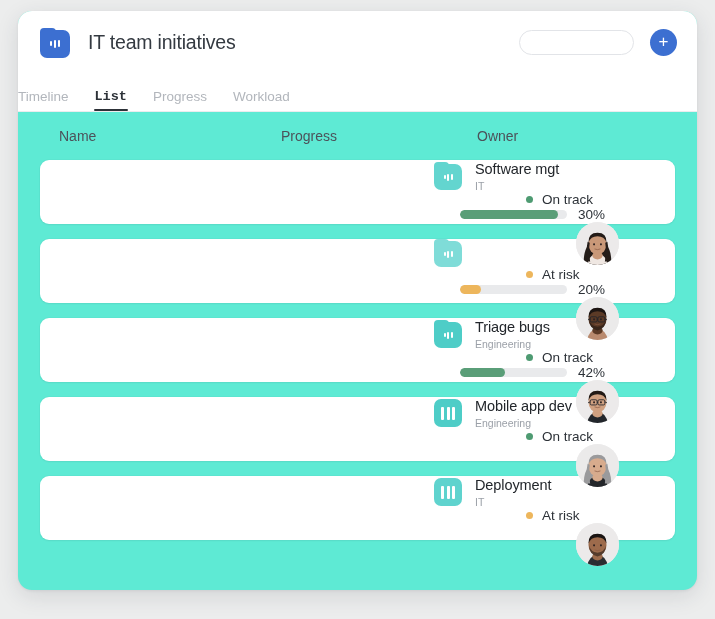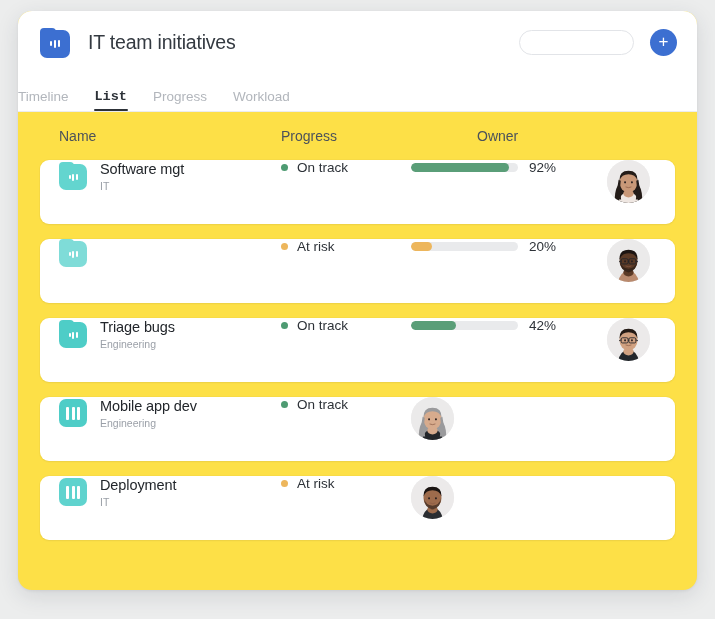--- a/index.html
+++ b/index.html
@@ -6,21 +6,21 @@
   html, body {
     width: 715px; height: 619px;
     background: #eceded;
     font-family: "Liberation Sans", sans-serif;
     -webkit-font-smoothing: antialiased;
   }
   #app-card {
     position: absolute;
     left: 18px; top: 11px;
     width: 679px; height: 579px;
-    background: #fde047;
+    background: #5eead4;
     border-radius: 14px;
     box-shadow: 0 6px 22px rgba(40,45,60,0.13), 0 1px 3px rgba(40,45,60,0.07);
     overflow: hidden;
     display: flex;
     flex-direction: column;
   }
   
   #header {
     height: 63px;
     background: #ffffff;
@@ -149,27 +149,28 @@
     font-size: 14px;
     color: #4c525a;
   }
   .col-name     { width: 222px; flex: none; }
   .col-status   { width: 130px; flex: none; }
   .col-progress { width: 196px; flex: none; }
   .col-owner    { width: 80px;  flex: none; }
 
   .row {
     display: flex;
-    align-items: flex-start;
+    align-items: flex-end;
     height: 64px;
     background: #ffffff;
     border-radius: 9px;
     padding: 0 19px;
     margin-bottom: 15px;
     box-shadow: 0 1px 2px rgba(40,45,60,0.055), 0 0 0 1px rgba(40,45,60,0.022);
+    flex-direction: column;
   }
   .cell-name { display: flex; align-items: center; }
   .row-icon {
     width: 28px; height: 28px;
     flex: none;
     position: relative;
   }
   .board-tile {
     width: 100%; height: 100%;
     border-radius: 7px;
@@ -274,21 +275,21 @@
       </div>
     </div>
     <div class="col-status cell-status">
       <span class="status-dot" style="background:#4e9b72"></span>
       <span class="status-label">On track</span>
     </div>
     <div class="col-progress cell-progress">
       <div class="bar-track">
         <div class="bar-fill" style="width:92%;background:#5a9e78"></div>
       </div>
-      <span class="pct">92%</span>
+      <span class="pct">30%</span>
     </div>
     <div class="col-owner cell-owner">
       <div class="avatar">
   <svg viewBox="0 0 100 100" xmlns="http://www.w3.org/2000/svg">
     <rect width="100" height="100" fill="#eceaea"></rect>
     <path d="M18 100 Q16 46 50 44 Q84 46 82 100 Z" fill="#241c18"></path>
     <path d="M26 100 Q30 76 50 73 Q70 76 74 100 Z" fill="#efe7e2"></path>
     <ellipse cx="50" cy="78" rx="12" ry="9" fill="#c99878"></ellipse>
     <ellipse cx="50" cy="51" rx="21" ry="25" fill="#c99878"></ellipse>
 

